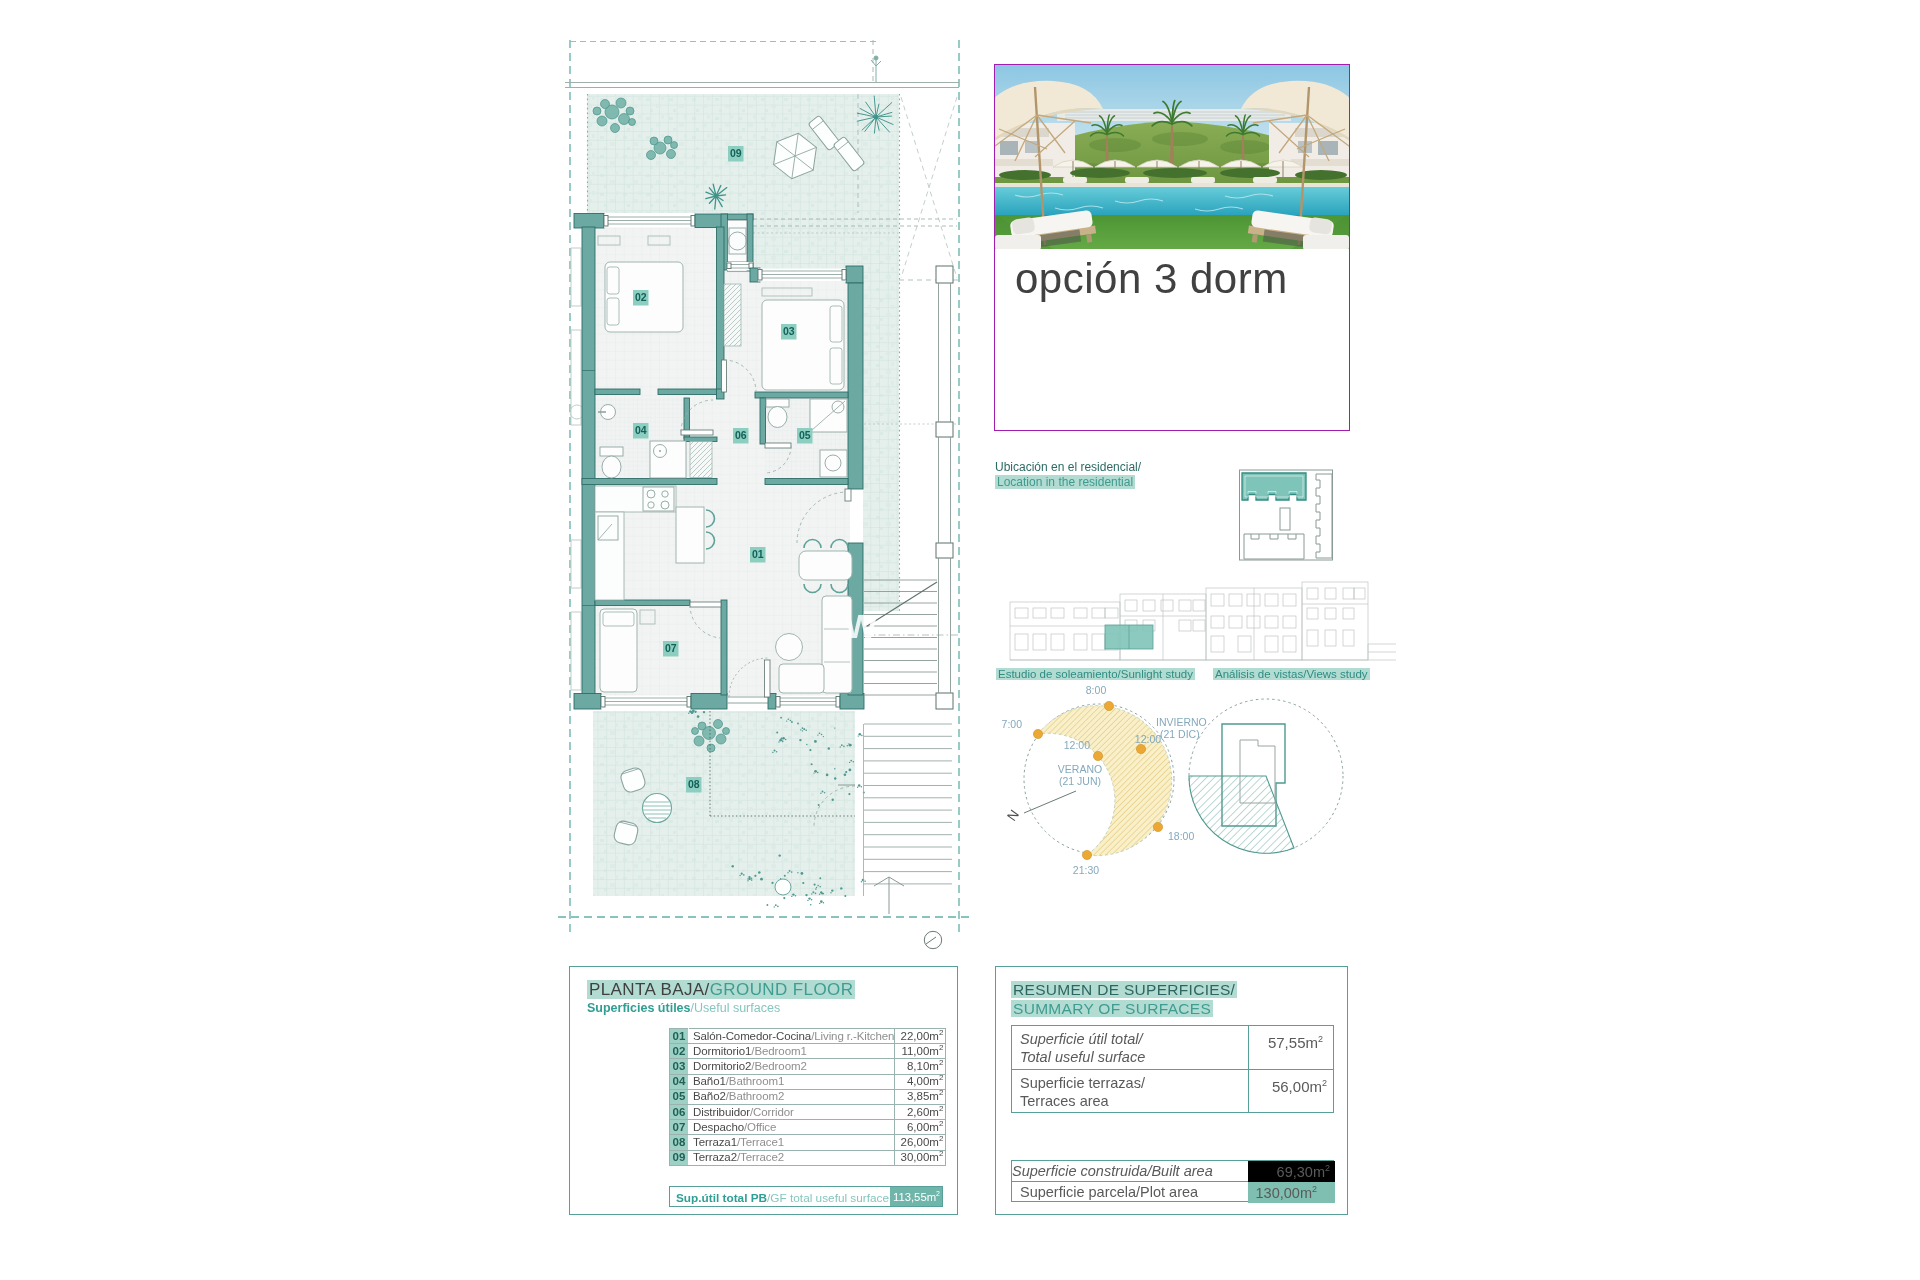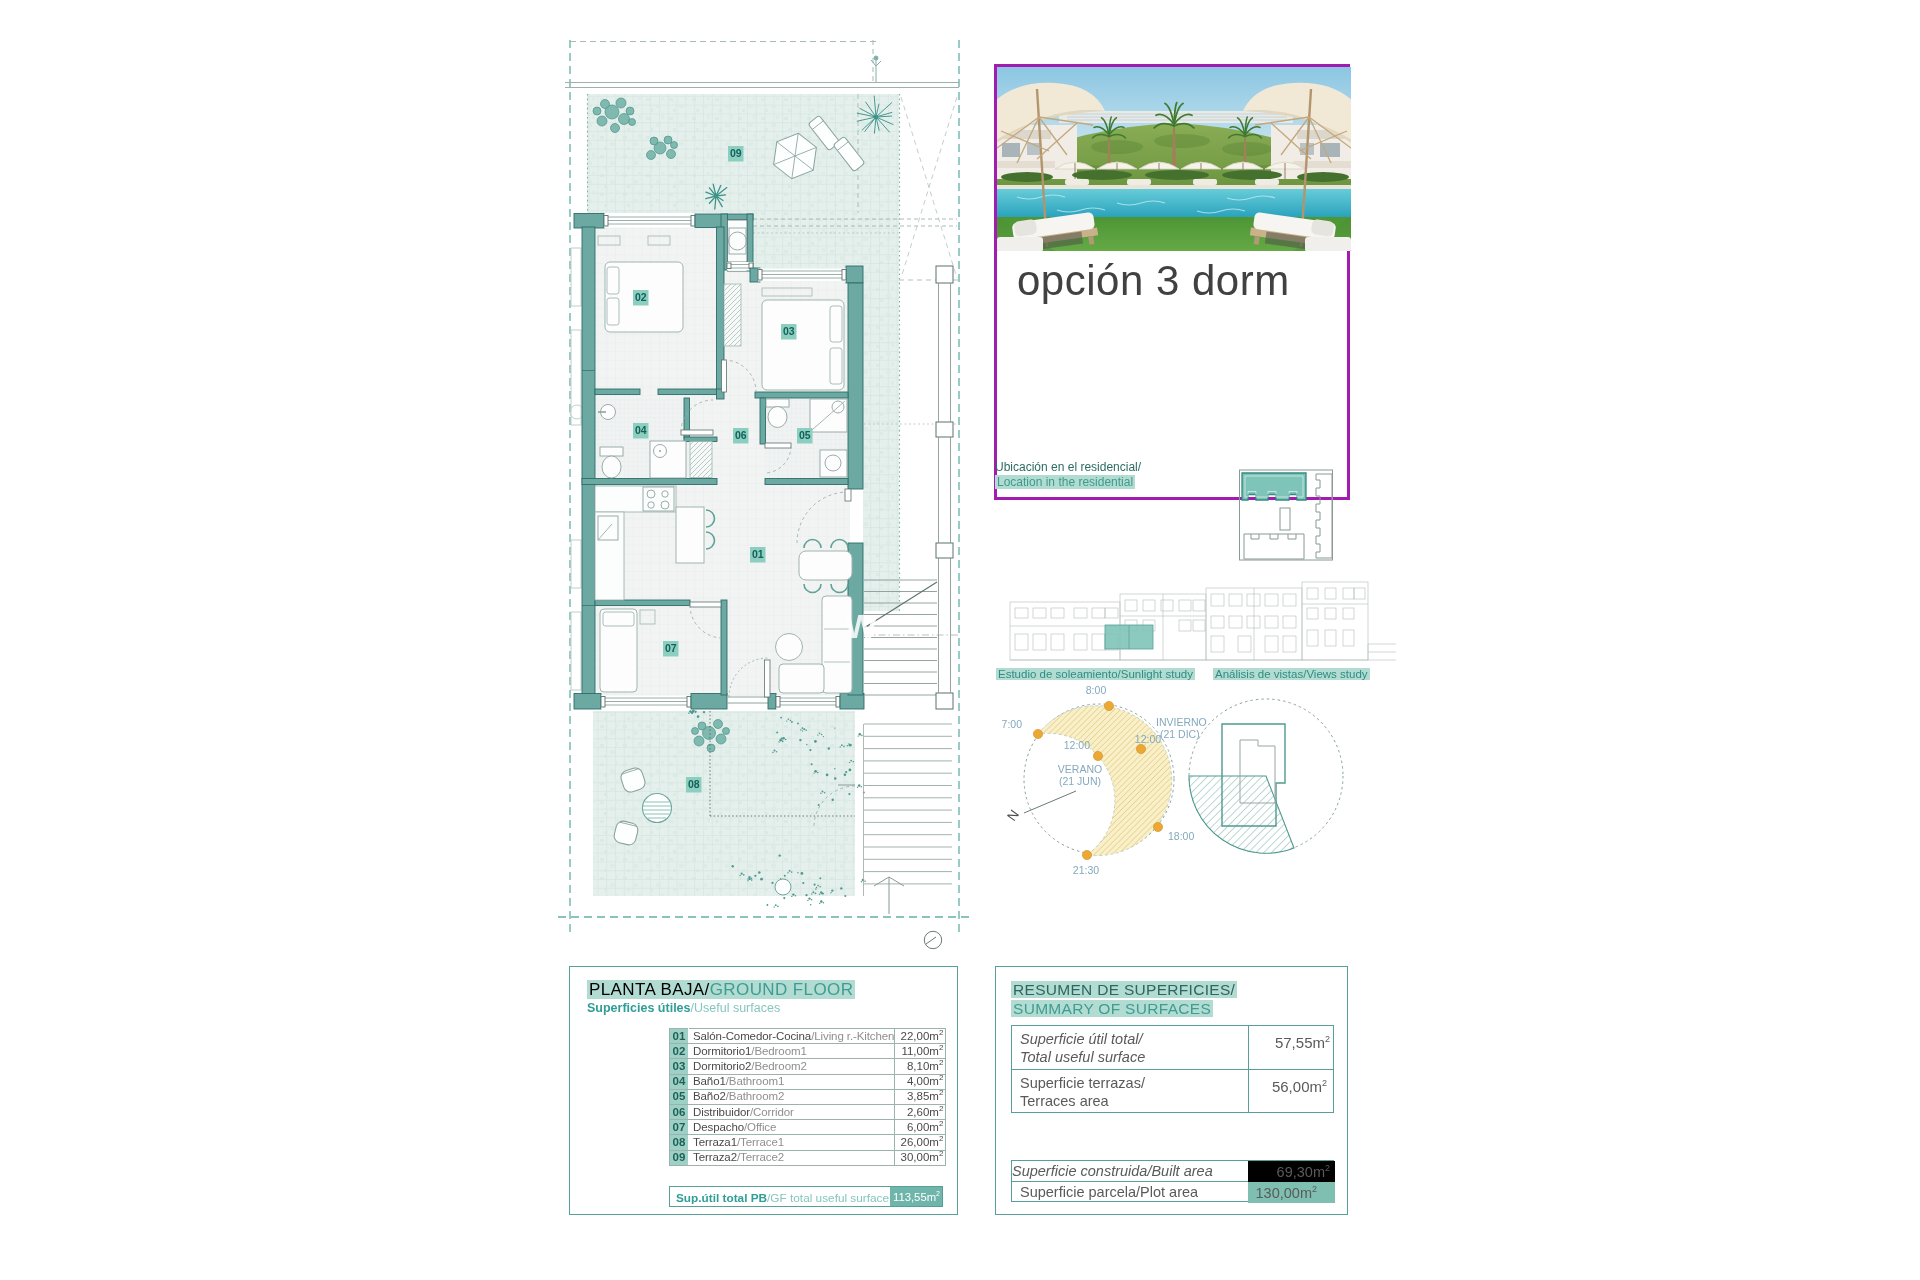--- a/index.html
+++ b/index.html
@@ -635,21 +635,21 @@
 
 <path d="M855 786 A41 41 0 0 0 814 827" fill="none" stroke="#9ab2ad" stroke-width="0.9" stroke-dasharray="3 3"></path>
 <line x1="838" y1="785" x2="855" y2="785" stroke="#8a9a96" stroke-width="1"></line>
 
 <circle cx="933" cy="940" r="8.7" fill="none" stroke="#6a7a76" stroke-width="1"></circle>
 <line x1="936" y1="937" x2="926" y2="944" stroke="#6a7a76" stroke-width="1"></line>
 
 <text x="845" y="638" font-size="34" fill="#ffffff" opacity="0.85" font-weight="bold" letter-spacing="3">W</text>
 </svg>
 
-<div class="abs" style="left:994px;top:64px;width:356px;height:436px;border:3px solid #a21caf;background:#fff;box-sizing:border-box;">
+<div class="abs" style="left:994px;top:64px;width:356px;height:367px;border:1px solid #a21caf;background:#fff;box-sizing:border-box;">
 
   <svg width="354" height="184" viewBox="0 0 354 184" style="display:block;" preserveAspectRatio="none">
 <defs>
           <linearGradient id="sky" x1="0" y1="0" x2="0" y2="1">
             <stop offset="0" stop-color="#8cc6e2"></stop>
             <stop offset="0.8" stop-color="#d3eaf3"></stop>
             <stop offset="1" stop-color="#e8f3f6"></stop>
           </linearGradient>
           <linearGradient id="pool" x1="0" y1="0" x2="0" y2="1">
             <stop offset="0" stop-color="#67ccd9"></stop>
@@ -978,21 +978,21 @@
 <path d="M1266 776 L1189 776 A77 77 0 0 0 1294 848 Z" fill="url(#thatch)" stroke="#4f9a90" stroke-width="1.1"></path>
 
 <path d="M1222 724 H1285 V783 H1276 V826 H1222 Z" fill="none" stroke="#4f9a90" stroke-width="1.4"></path>
 
 <path d="M1240 740 H1258 V746 H1275 V803 H1240 Z" fill="none" stroke="#9aa5a2" stroke-width="1"></path>
 </svg>
 
 <div class="abs" style="left:569px;top:966px;width:389px;height:249px;border:1px solid #57a099;box-sizing:border-box;"></div>
 
 <div class="abs" style="left:587px;top:980px;font-size:17px;letter-spacing:0.4px;">
-  <span class="hl"><span style="color:#000000;">PLANTA BAJA/</span><span style="color:#3e9c92;">GROUND FLOOR</span></span>
+  <span class="hl"><span style="color:#404040;">PLANTA BAJA/</span><span style="color:#3e9c92;">GROUND FLOOR</span></span>
 </div>
 
 <div class="abs" style="left:587px;top:1001px;font-size:12.5px;">
   <span style="color:#2f9e94;font-weight:bold;">Superficies útiles</span><span style="color:#85c6be;">/Useful surfaces</span>
 </div>
 
 <table class="abs" id="roomtab" style="left:669px;top:1028px;">
 <tbody>
         <tr>
           <td class="num">01</td>
@@ -1055,21 +1055,21 @@
 </div>
 
 <div class="abs" style="left:1011px;top:1025px;width:323px;height:88px;border:1px solid #57a099;box-sizing:border-box;font-size:14.5px;color:#5a5a5a;">
   <div style="position:absolute;left:0;top:0;width:100%;height:44px;border-bottom:1px solid #57a099;box-sizing:border-box;">
     <div style="margin:4px 0 0 8px;line-height:18px;font-style:italic;">Superficie útil total/<br>Total useful surface</div>
   </div>
   <div style="position:absolute;left:0;top:44px;width:100%;height:44px;">
     <div style="margin:4px 0 0 8px;line-height:18px;">Superficie terrazas/<br>Terraces area</div>
   </div>
   <div style="position:absolute;left:236px;top:0;width:1px;height:100%;background:#57a099;"></div>
-  <div style="position:absolute;right:3px;top:8px;font-size:15px;">57,55m<sup style="font-size:9px;">2</sup></div>
+  <div style="position:absolute;right:10px;top:8px;font-size:15px;">57,55m<sup style="font-size:9px;">2</sup></div>
   <div style="position:absolute;right:6px;top:52px;font-size:15px;">56,00m<sup style="font-size:9px;">2</sup></div>
 </div>
 
 <div class="abs" style="left:1011px;top:1160px;width:323px;height:42px;border:1px solid #57a099;box-sizing:border-box;font-size:14.5px;color:#5a5a5a;">
   <div style="position:absolute;left:0;top:0;width:100%;height:21px;border-bottom:1px solid #57a099;box-sizing:border-box;">
     <div style="margin:2px 0 0 0;font-style:italic;">Superficie construida/Built area</div>
   </div>
   <div style="position:absolute;left:0;top:21px;width:100%;height:21px;">
     <div style="margin:2px 0 0 8px;">Superficie parcela/Plot area</div>
   </div>

